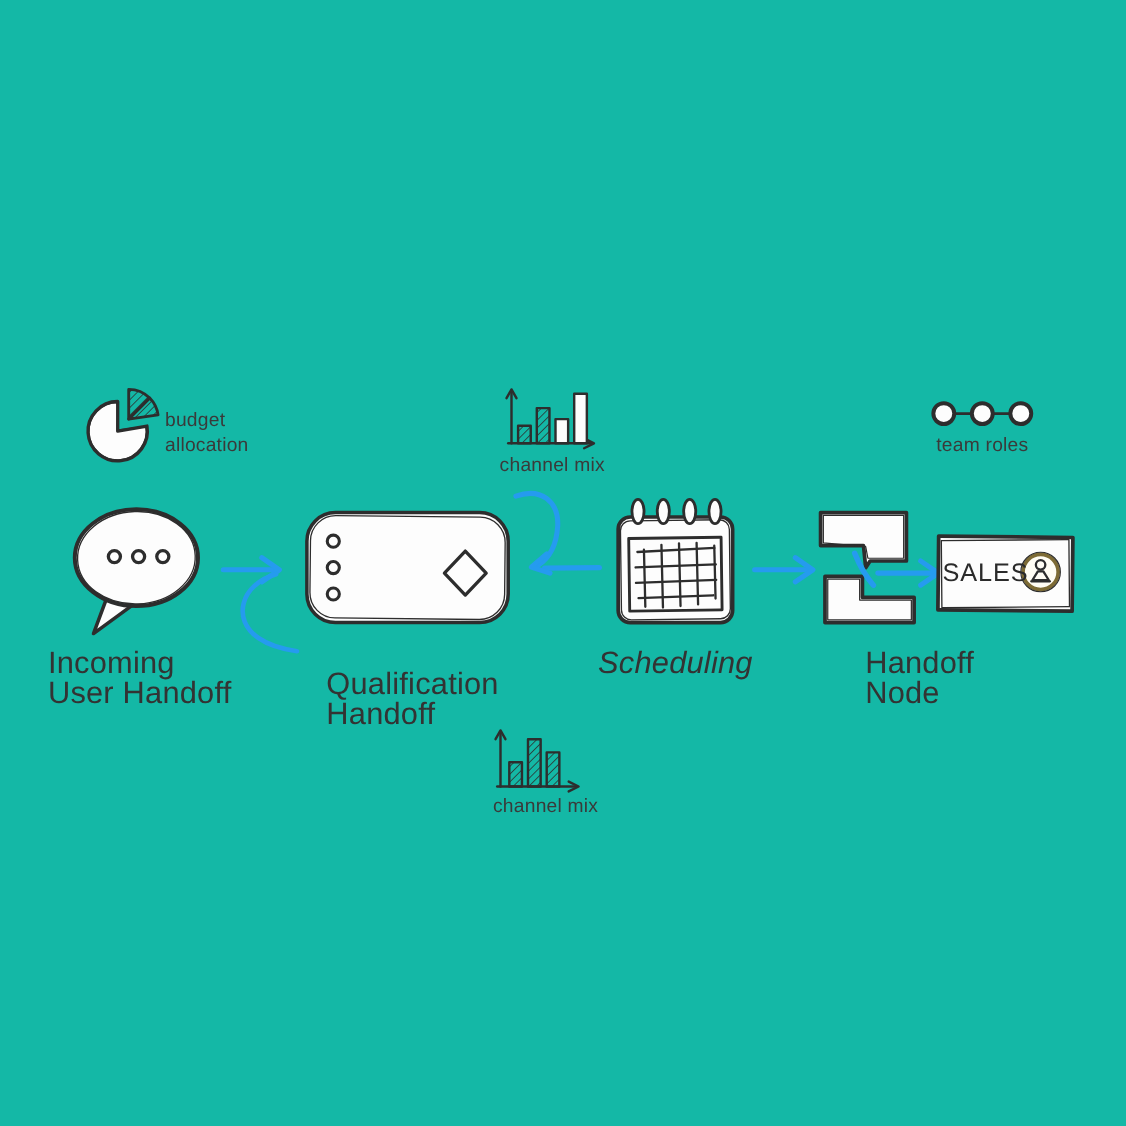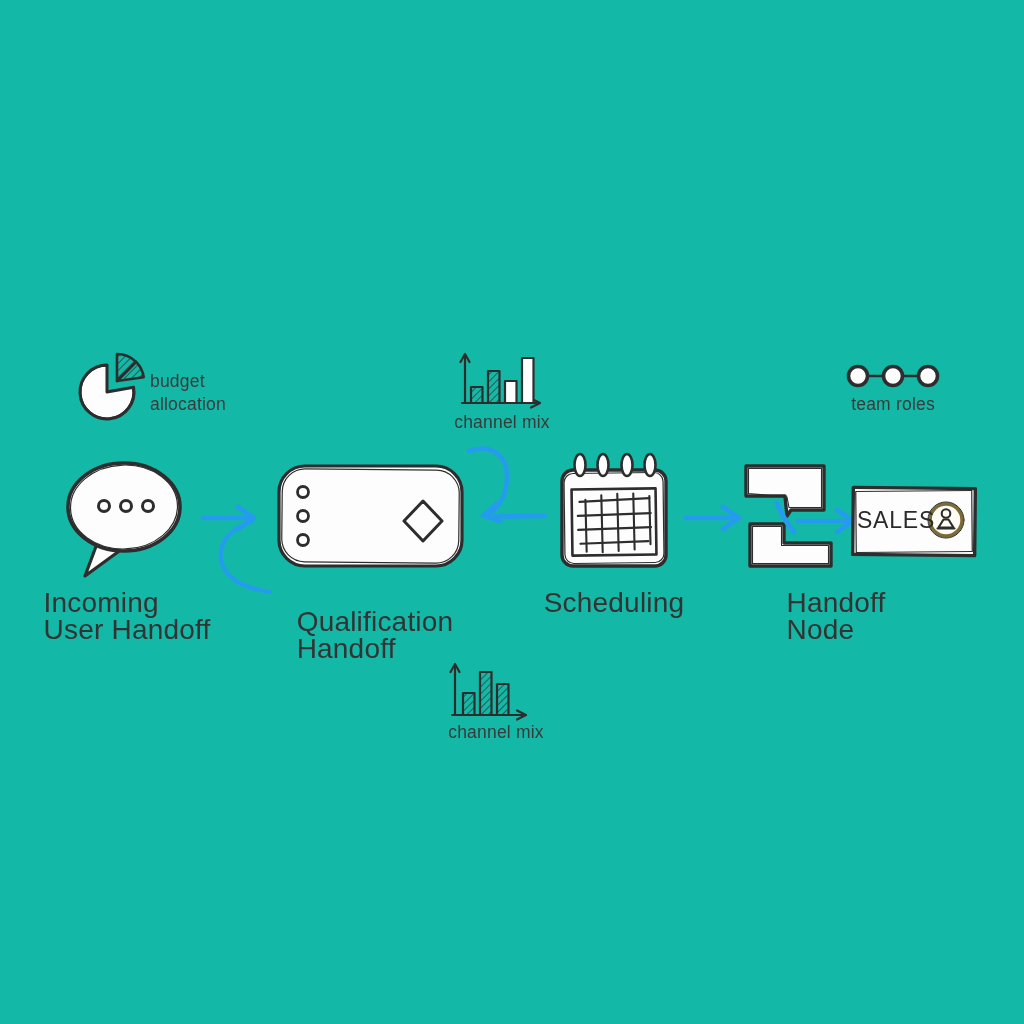--- a/index.html
+++ b/index.html
@@ -164,21 +164,21 @@
   <div class="lbl node" style="left:127px;top:589px;">
     <span>Incoming</span>
     <span>User Handoff</span>
   </div>
 
   <div class="lbl node" style="left:375px;top:608px;">
     <span>Qualification</span>
     <span>Handoff</span>
   </div>
 
-  <div class="lbl node" style="left:614px;top:589px;">Scheduling</div>
+  <div class="lbl node" style="left:614px;top:589px;font-style:italic;">Scheduling</div>
 
   <div class="lbl node" style="left:836px;top:589px;">
     <span>Handoff</span>
     <span>Node</span>
   </div>
 
   <div class="lbl sales" style="left:896px;top:507px;">SALES</div>
 
   <div class="lbl small" style="left:496px;top:721px;">channel mix</div>
 </div>

